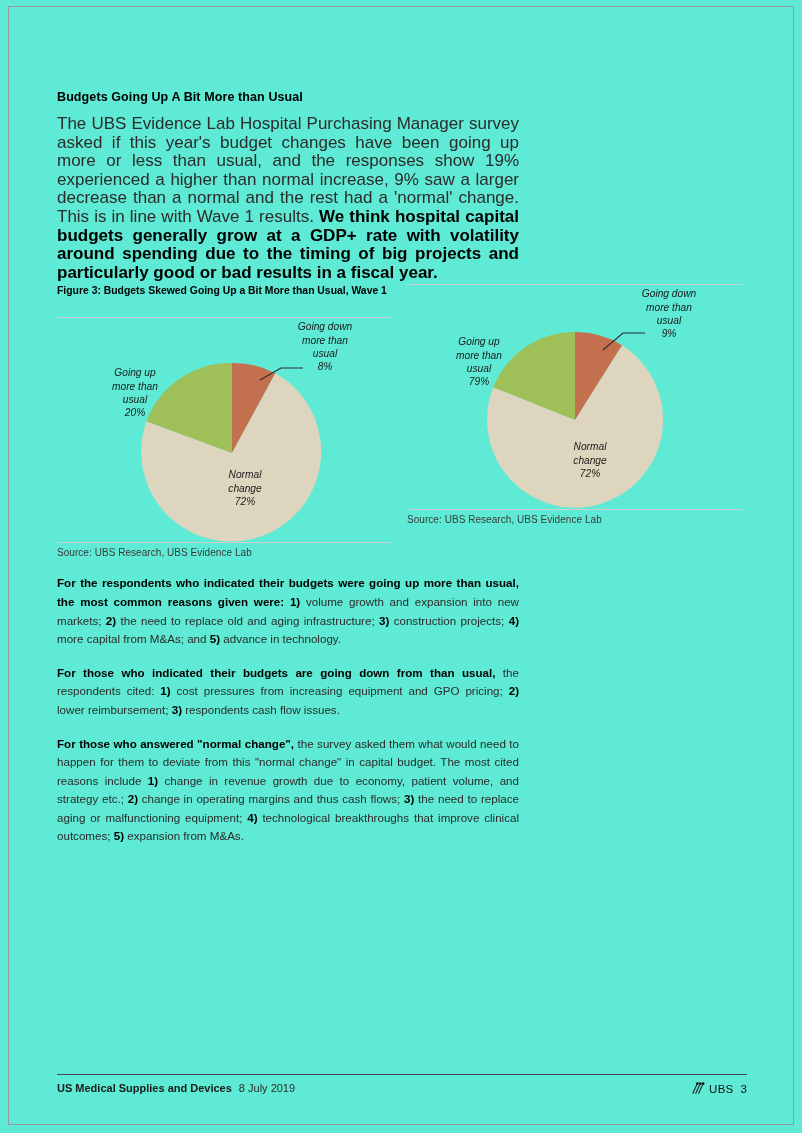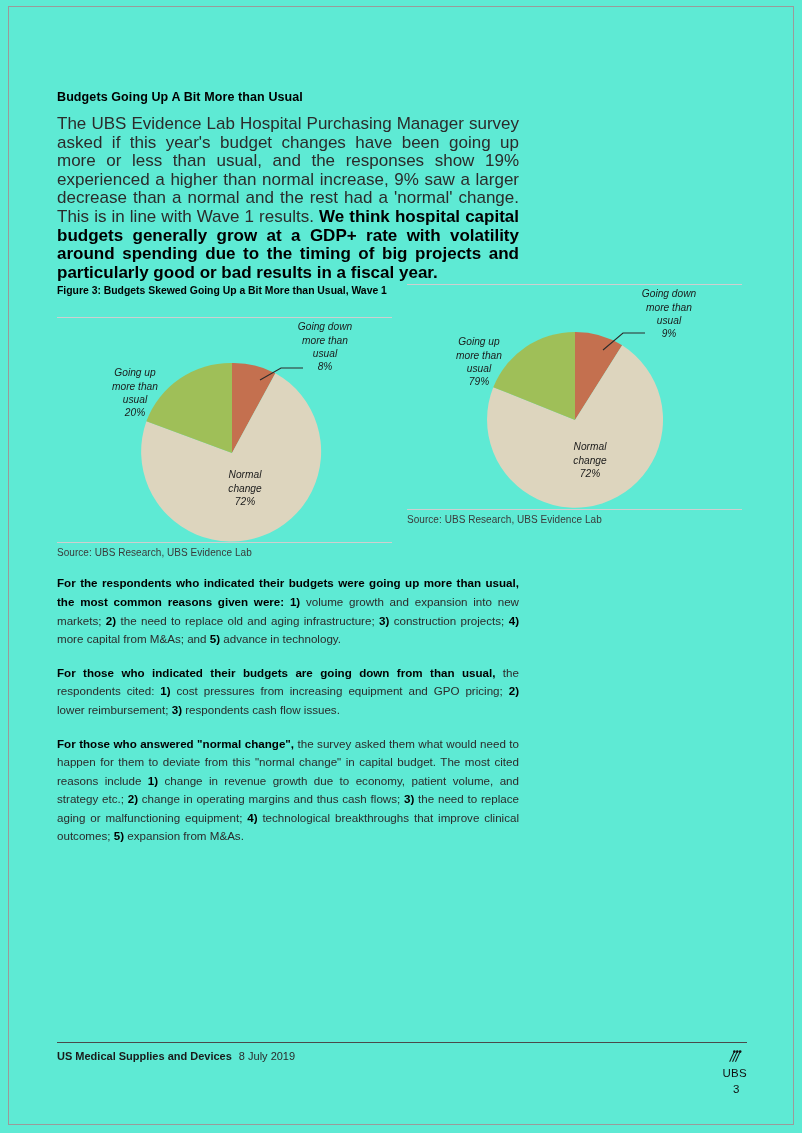--- a/index.html
+++ b/index.html
@@ -140,21 +140,20 @@
   }
   .footer-left { font-size: 11px; color: #1a1a1a; }
   .footer-left .doc-title { font-weight: bold; }
   .footer-left .doc-date { margin-left: 7px; font-weight: normal; color: #2b2b2b; }
   .footer-right {
     display: flex;
     align-items: center;
     gap: 4px;
     font-size: 11.5px;
     color: #111;
-    flex-direction: column;
   }
   .ubs-keys { display: block; }
   .ubs-word { letter-spacing: .3px; }
   .page-num { margin-left: 3px; }
 </style>
 </head>
 <body>
 
 <div class="page">
   <div class="page-frame"></div>

